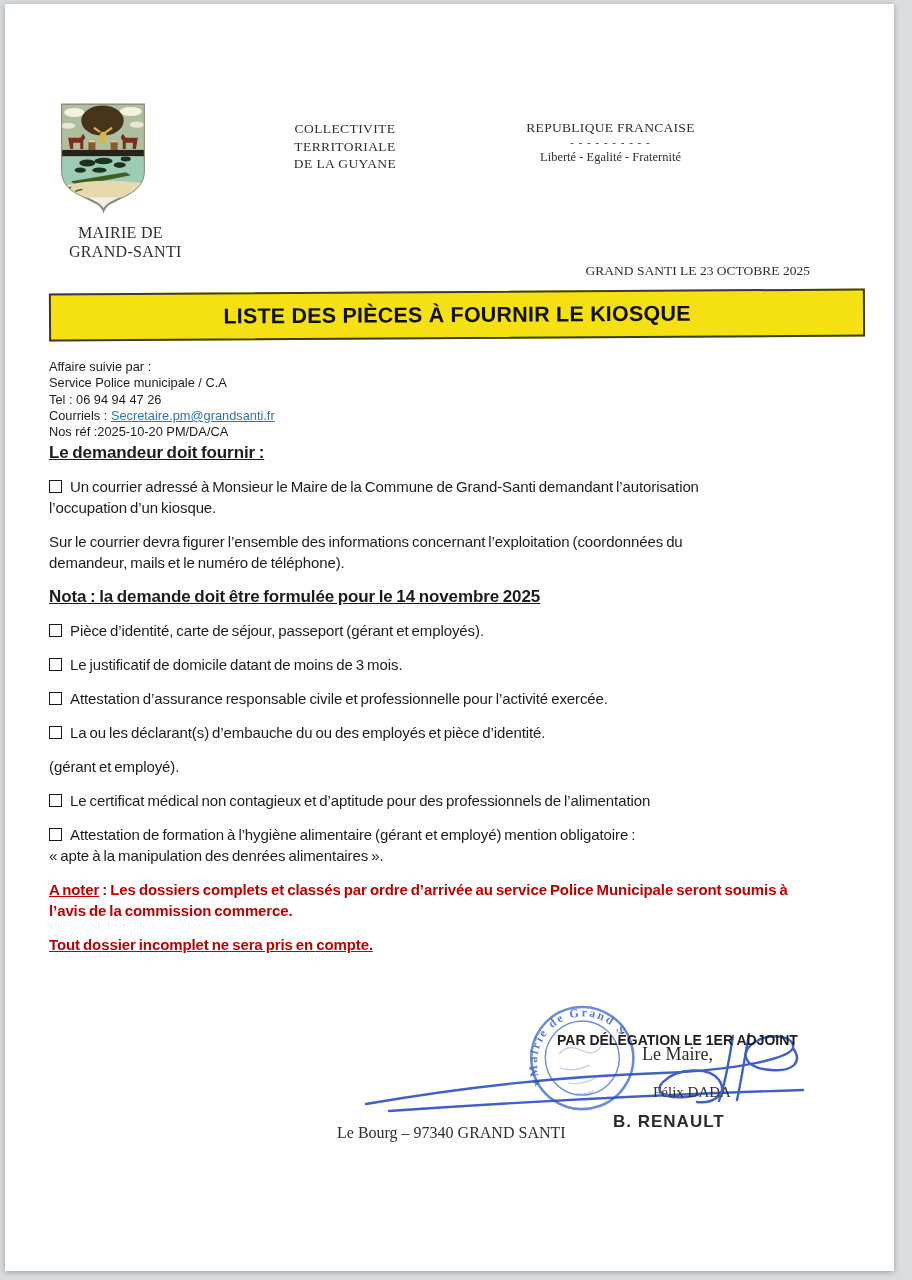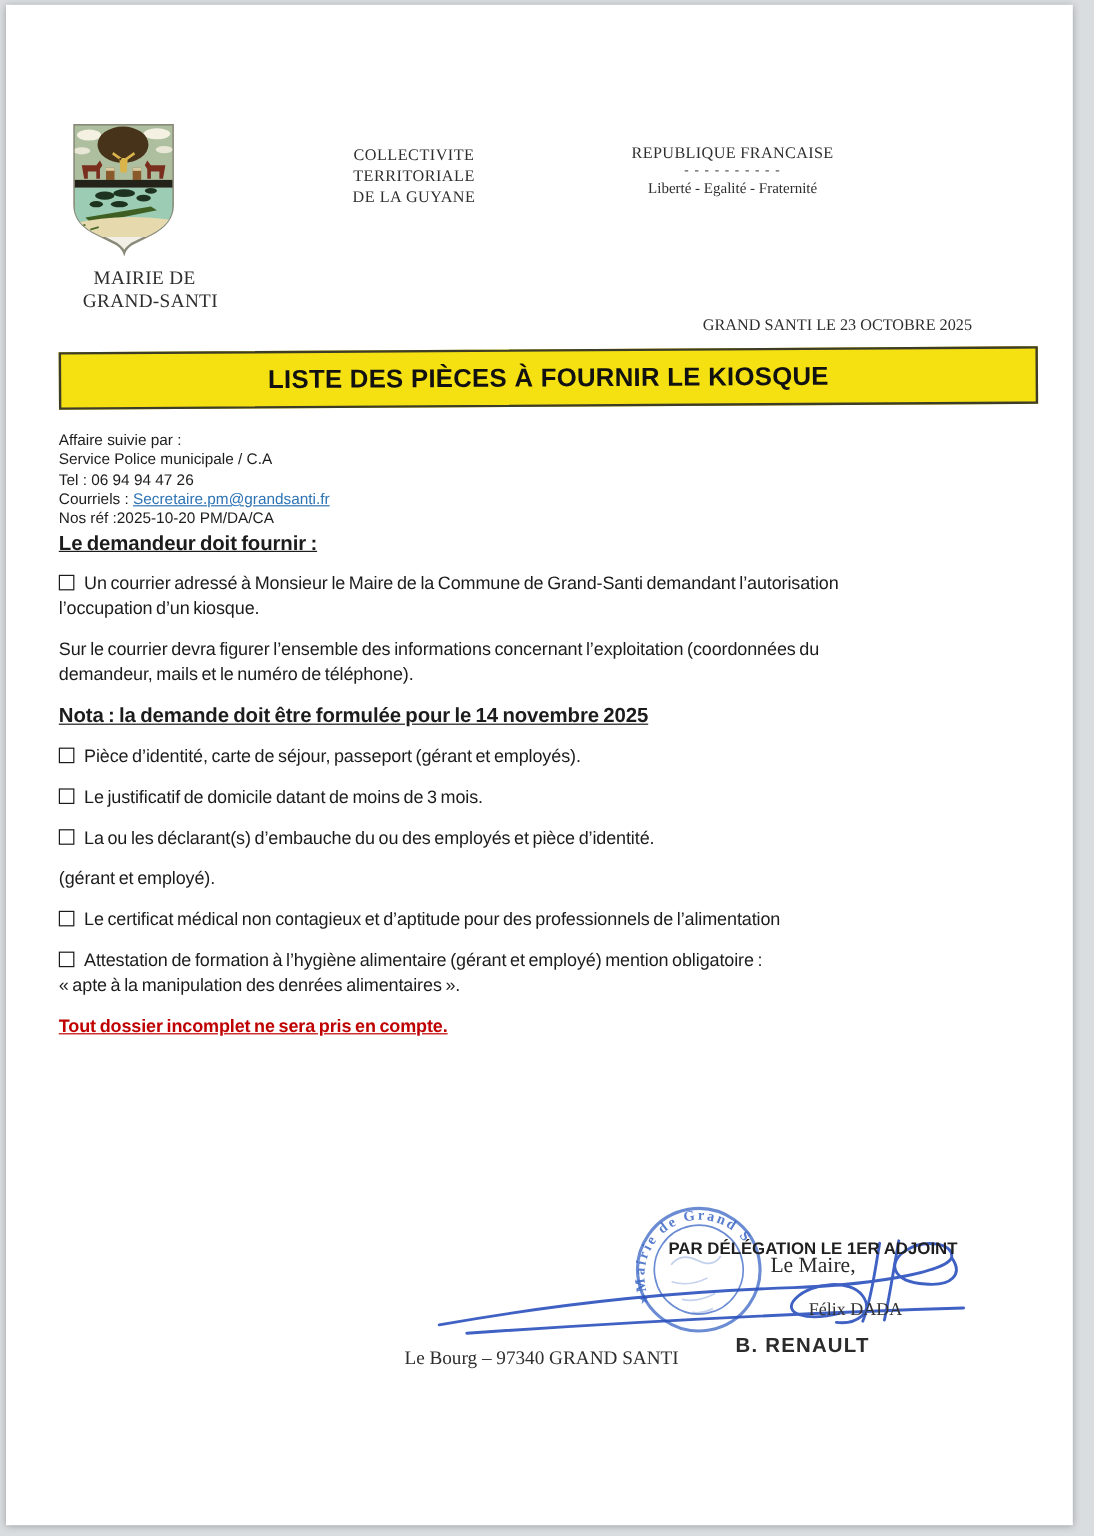--- a/index.html
+++ b/index.html
@@ -42,21 +42,21 @@
   .blk.red-underline{color:#C00000;font-weight:bold;text-decoration:underline;}
   .u{text-decoration:underline;}
   .box{display:inline-block;width:11px;height:11px;border:1.6px solid #1a1a1a;
        margin-right:8px;transform:translateY(1px);}
 
   
   .stamp{left:508px;top:988px;width:140px;height:140px;transform:rotate(-10deg);}
   .sig-svg{left:336px;top:1002px;width:470px;height:115px;}
   .delegation{left:552px;top:1028px;font-size:14px;font-weight:600;color:#1f1f1f;z-index:4;}
   .role{left:637px;top:1040px;font-family:"Liberation Serif",serif;font-size:18px;color:#2a2a2a;z-index:4;}
-  .sig-name{left:648px;top:1080px;font-family:"Liberation Serif",serif;font-size:15px;color:#333;z-index:4;margin-left:21px;}
+  .sig-name{left:648px;top:1080px;font-family:"Liberation Serif",serif;font-size:15px;color:#333;z-index:4;}
   .signed-name{left:608px;top:1108px;font-size:17px;font-weight:bold;letter-spacing:1px;color:#2b2b2b;z-index:4;}
   .footer-address{left:332px;top:1120px;font-family:"Liberation Serif",serif;font-size:16px;color:#2e2e2e;z-index:4;}
 </style>
 </head>
 <body>
 
 <div class="scan">
   <div class="page">
 
     <svg class="abs crest" viewBox="0 0 95 112">
@@ -127,25 +127,28 @@
 
     <div class="abs doc-body">
         <p class="blk heading">Le demandeur doit fournir :</p>
         <p class="blk check"><span class="box"></span>Un courrier adressé à Monsieur le Maire de la Commune de Grand-Santi demandant l’autorisation
 l’occupation d’un kiosque.</p>
         <p class="blk plain">Sur le courrier devra figurer l’ensemble des informations concernant l’exploitation (coordonnées du
 demandeur, mails et le numéro de téléphone).</p>
         <p class="blk heading">Nota : la demande doit être formulée pour le 14 novembre 2025</p>
         <p class="blk check"><span class="box"></span>Pièce d’identité, carte de séjour, passeport (gérant et employés).</p>
         <p class="blk check"><span class="box"></span>Le justificatif de domicile datant de moins de 3 mois.</p>
+        <p class="blk check"><span class="box"></span>Attestation d’assurance responsable civile et professionnelle pour l’activité exercée.</p>
         <p class="blk check"><span class="box"></span>La ou les déclarant(s) d’embauche du ou des employés et pièce d’identité.</p>
         <p class="blk plain">(gérant et employé).</p>
         <p class="blk check"><span class="box"></span>Le certificat médical non contagieux et d’aptitude pour des professionnels de l’alimentation</p>
         <p class="blk check"><span class="box"></span>Attestation de formation à l’hygiène alimentaire (gérant et employé) mention obligatoire :
 « apte à la manipulation des denrées alimentaires ».</p>
+        <p class="blk red"><span class="u">A noter</span> : Les dossiers complets et classés par ordre d’arrivée au service Police Municipale seront soumis à
+l’avis de la commission commerce.</p>
         <p class="blk red-underline">Tout dossier incomplet ne sera pris en compte.</p>
       </div>
 
     <svg class="abs stamp" viewBox="0 0 140 140">
       <g stroke="#3A66C5" fill="none" opacity="0.75">
         <circle cx="70" cy="66" r="51" stroke-width="2.6"></circle>
         <circle cx="70" cy="66" r="37" stroke-width="1.4"></circle>
       </g>
       <path id="stampArc" d="M 25,80 A 46,46 0 1 1 115,80" fill="none"></path>
       <text font-size="12" font-weight="bold" fill="#3A66C5" opacity="0.85" letter-spacing="2" font-family="Liberation Serif, serif">

